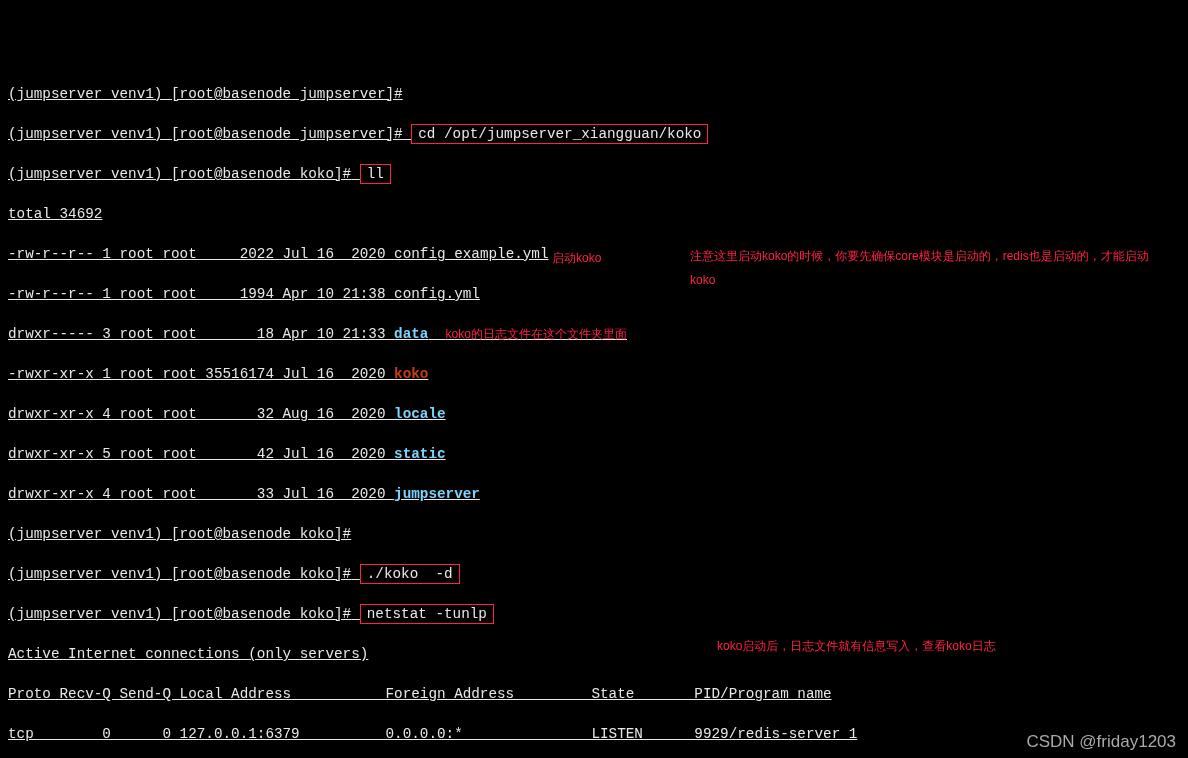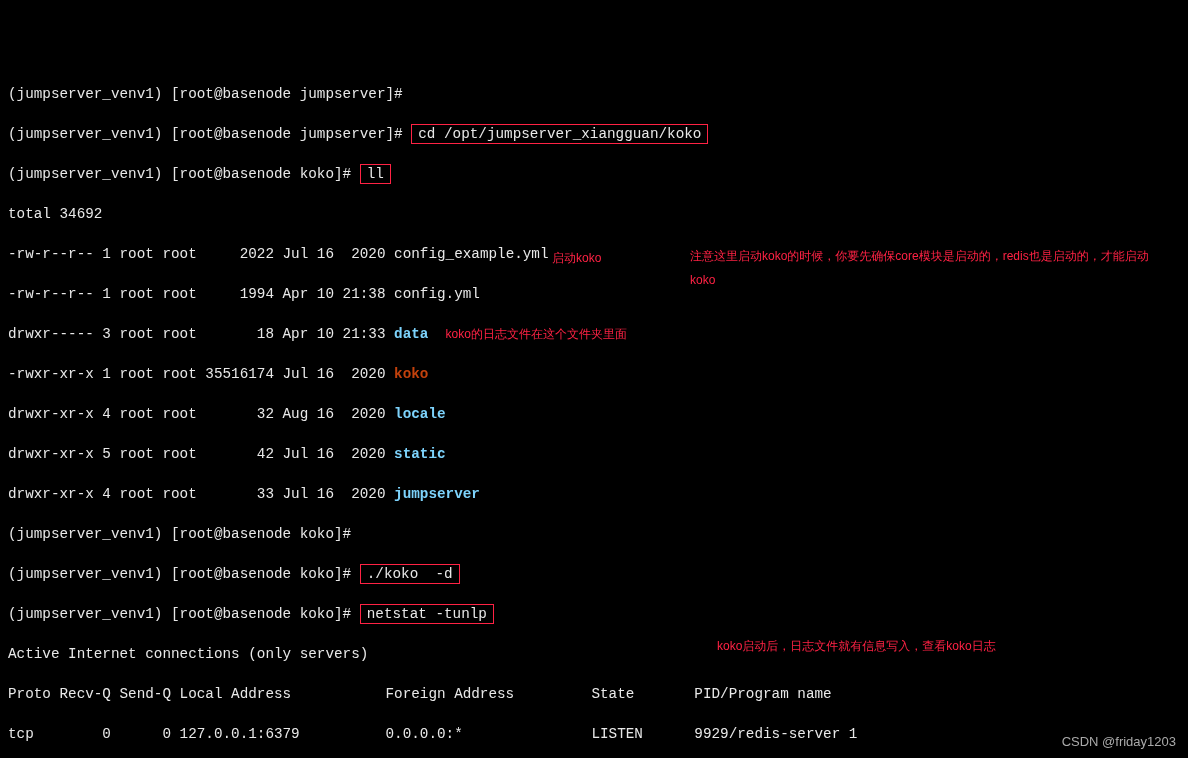--- a/index.html
+++ b/index.html
@@ -11,26 +11,26 @@
     font-size: 14.3px;
     line-height: 20px;
     width: 1188px;
     height: 758px;
     box-sizing: border-box;
     position: relative;
     white-space: pre;
     overflow: hidden;
   }
   .line { display: block; }
-  .white { color: #e8e8e8; }
+  .white { color: #e8e8e8; text-decoration: underline; }
   .blue { color: #7dd3fc; font-weight: bold; }
   .green { color: #c2410c; font-weight: bold; }
   .red-anno { color: #f24; font-family: "Microsoft YaHei", sans-serif; font-size: 12px; white-space: normal; }
   .box-red { border: 1px solid #f24; padding: 0 6px; display: inline-block; line-height: 18px; }
-  .watermark { position: absolute; bottom: 6px; right: 12px; color: #aaa; font-family: "Microsoft YaHei", sans-serif; font-size: 13px; }
+  .watermark { position: absolute; bottom: 6px; right: 12px; color: #aaa; font-family: "Microsoft YaHei", sans-serif; font-size: 17px; }
   .anno-abs { position: absolute; }
 </style>
 </head>
 <body>
 
 
 
 <span class="line white"><span>(jumpserver_venv1) [root@basenode jumpserver]#</span></span>
 <span class="line white"><span>(jumpserver_venv1) [root@basenode jumpserver]#</span> <span class="box-red">cd /opt/jumpserver_xiangguan/koko</span></span>
 <span class="line white"><span>(jumpserver_venv1) [root@basenode koko]#</span> <span class="box-red">ll</span></span>

